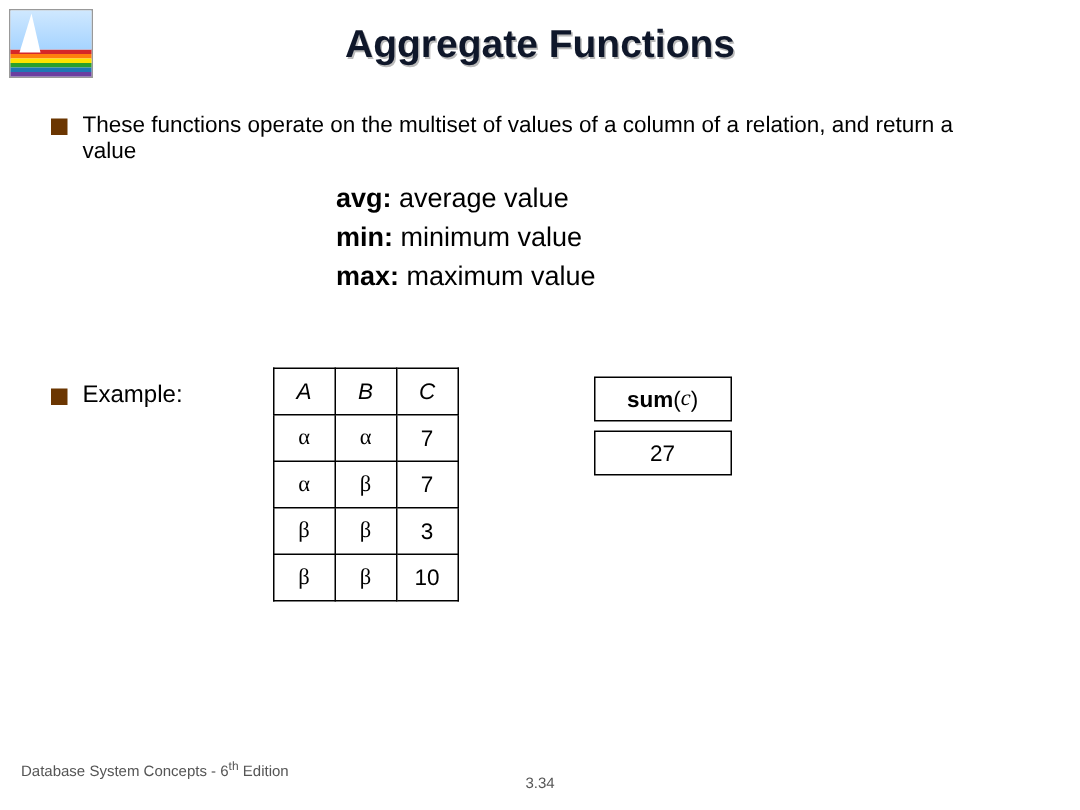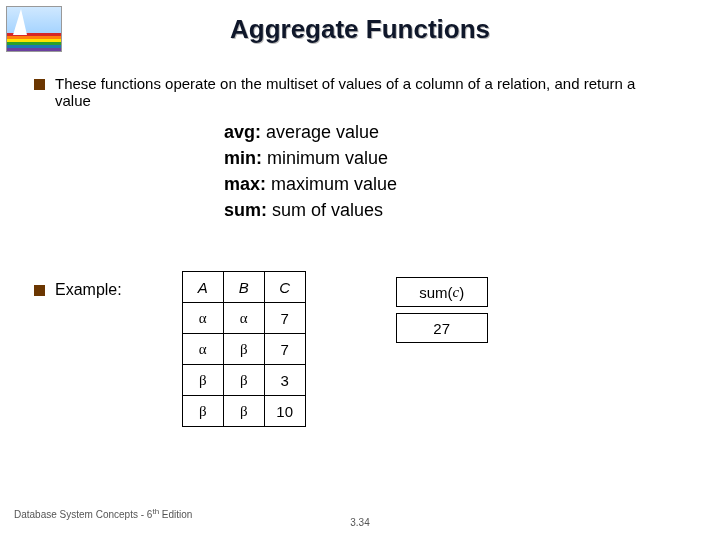--- a/index.html
+++ b/index.html
@@ -96,21 +96,21 @@
   .right-boxes {
     margin-left: 90px;
   }
   .box {
     border: 1.5px solid #000;
     width: 90px; height: 28px;
     display:flex; align-items:center; justify-content:center;
     font-size: 15px;
     margin-top: 6px;
   }
-  .box .sumlbl { font-weight: normal; text-align: right; }
+  .box .sumlbl { font-weight: bold; text-align: right; }
   .box .arg { font-style: italic; font-family: 'Times New Roman', serif;}
   .footer {
     position:absolute;
     bottom: 20px;
     left: 14px;
     font-size: 10px;
     color: #555;
   }
   .footer sup { font-size: 8px; }
   .pagenum {
@@ -142,21 +142,20 @@
 <div class="body-area">
   <div class="bullet-row">
     <div class="sq"></div>
     <div>These functions operate on the multiset of values of a column of a relation, and return a value</div>
   </div>
 
   <div class="func-list">
     <div><b>avg:</b><span> average value</span></div>
     <div><b>min:</b><span>  minimum value</span></div>
     <div><b>max:</b><span>  maximum value</span></div>
-    <div><b>sum:</b><span>  sum of values</span></div>
   </div>
 
   <div class="example-area">
     <div class="example-label">
       <div class="sq"></div>
       <div>Example:</div>
     </div>
 
     <table class="data">
       <tbody>

